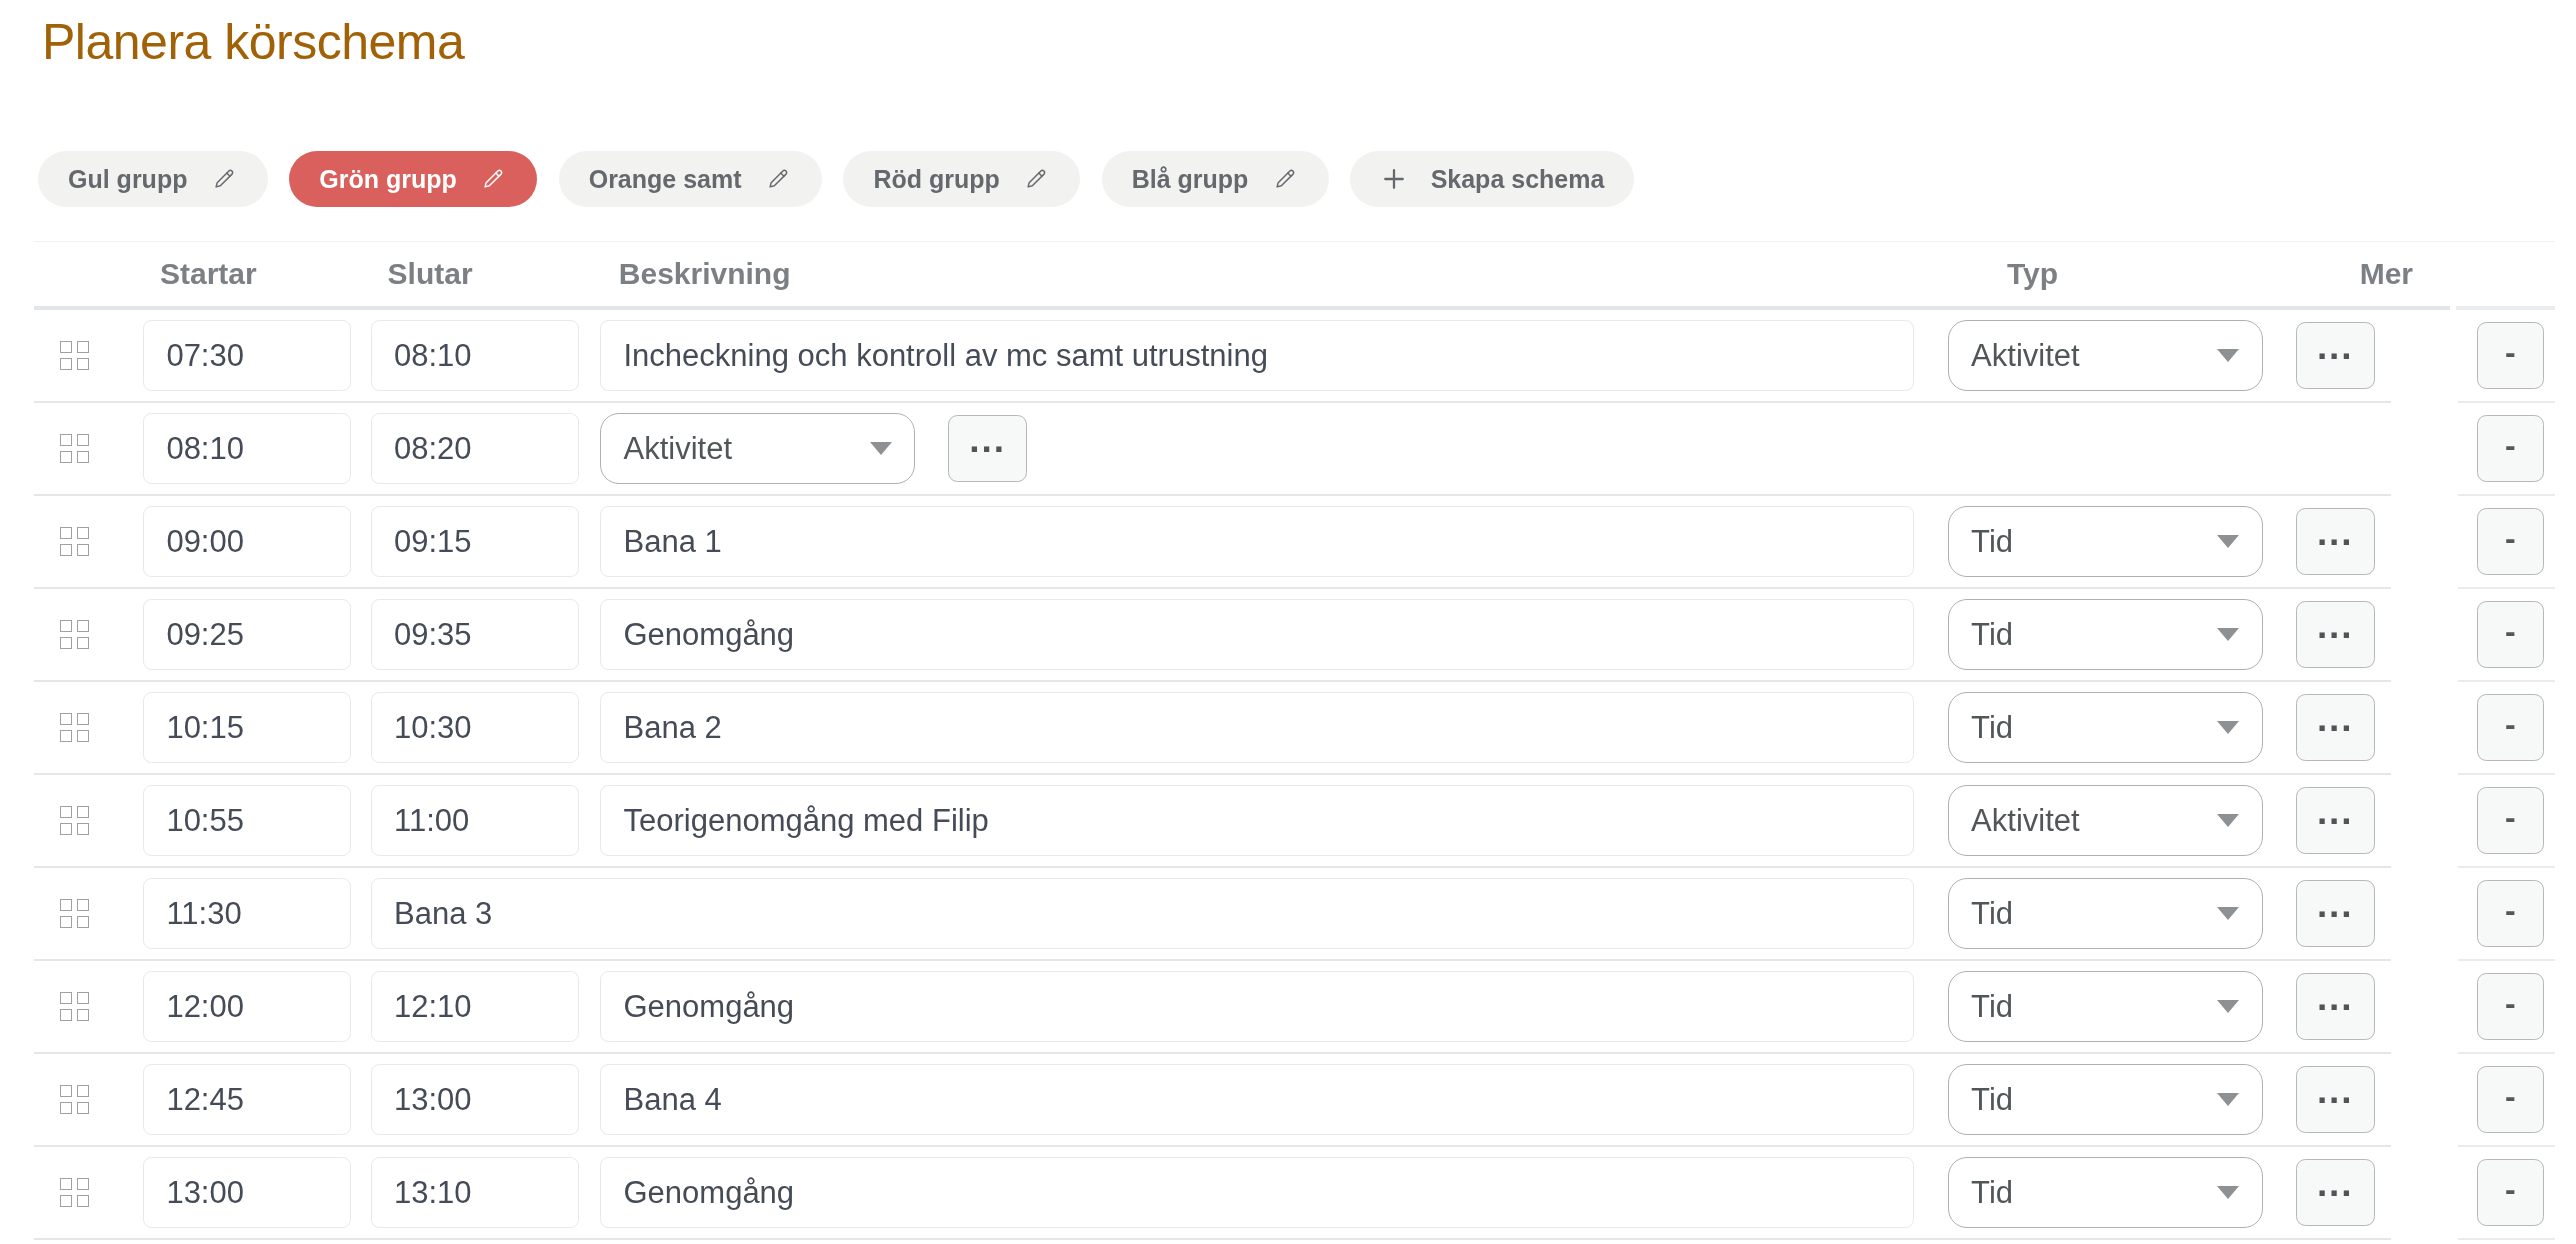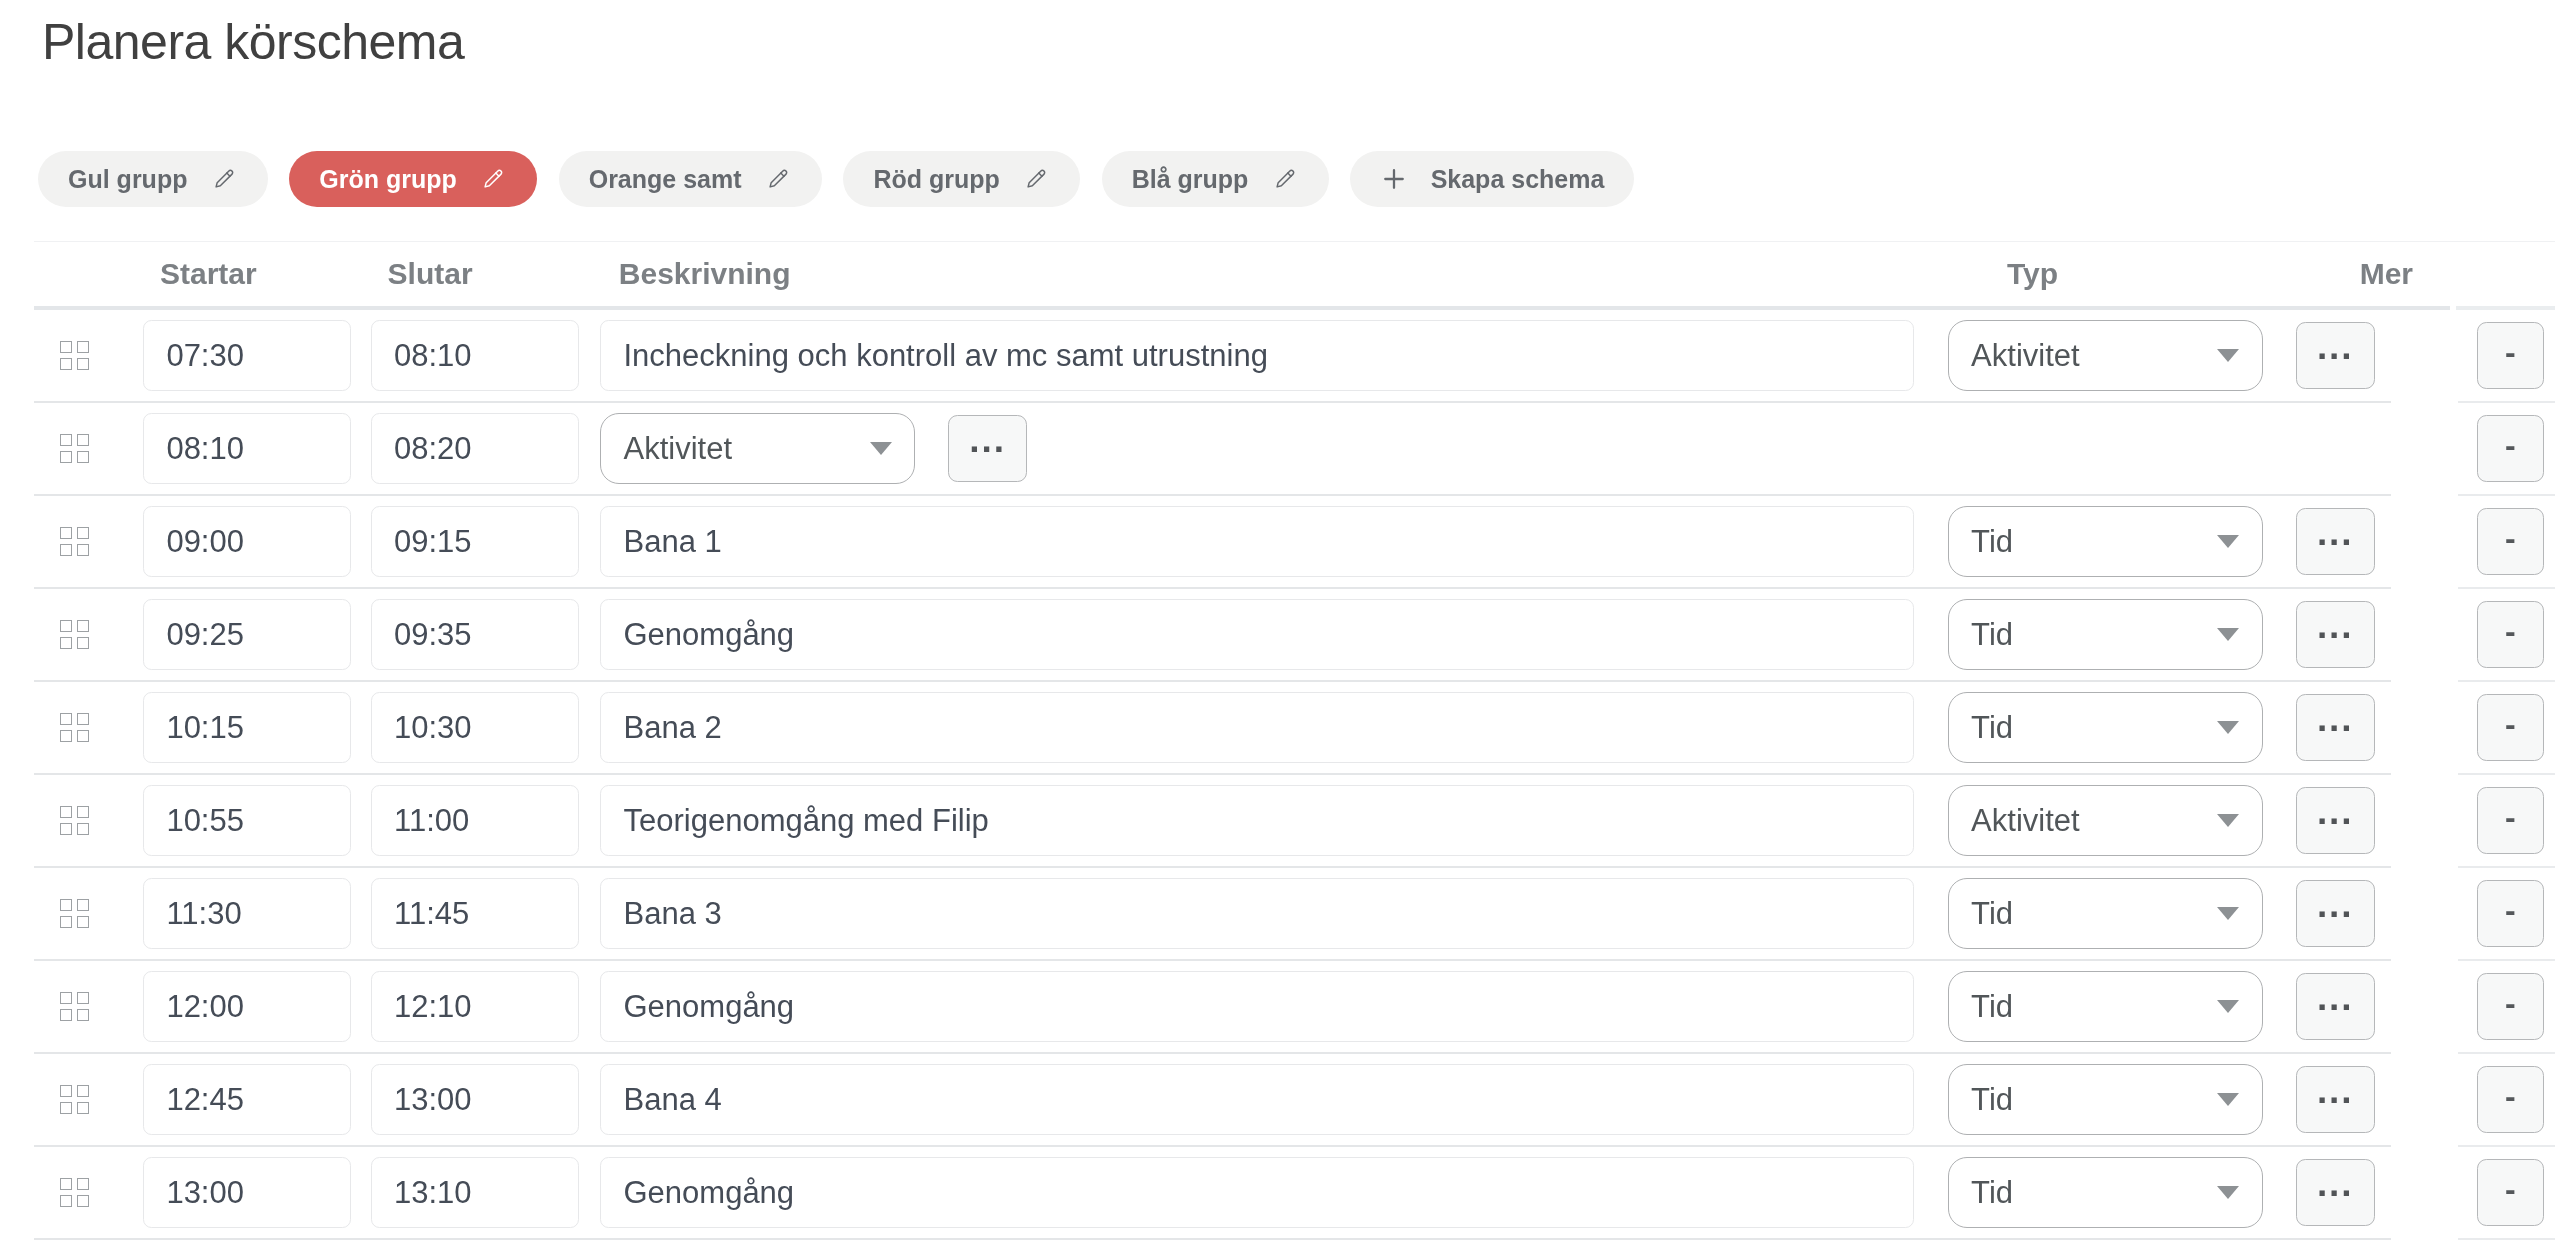--- a/index.html
+++ b/index.html
@@ -2,21 +2,21 @@
 <html style="font-size:15px"><head>
 <meta charset="utf-8">
 <style>
   * { box-sizing: border-box; }
   html,body { margin:0; padding:0; background:#fff; }
   body { font-family:"Liberation Sans","DejaVu Sans",sans-serif; color:#3b4045; }
   .canvas { position:relative; width:2576px; height:1244px; background:#fff; overflow:hidden; }
 
   .page-title {
     margin:15px 0 0 42px; font-size:50px; line-height:54px;
-    font-weight:300; color:#404040; letter-spacing:-0.5px;
+    font-weight:300; color:#a16207; letter-spacing:-0.5px;
   }
 
   
   .tabs { display:flex; align-items:center; gap:21.5px; margin:82px 0 0 38px; height:56px; }
   .tab {
     height:56px; border:none; border-radius:28px; background:#f2f2f1; color:#65696e;
     font-family:inherit; font-size:25px; font-weight:700;
     display:flex; align-items:center; gap:22.4px; padding:0 30px; cursor:pointer; white-space:nowrap;
   }
   .tab.active { background:#d9605c; color:#fff; }
@@ -326,21 +326,20 @@
     <div class="row-main">
       <div class="drag-col">
         <div class="drag-handle">
           <span class="sq"></span>
               <span class="sq"></span>
               <span class="sq"></span>
               <span class="sq"></span>
         </div>
       </div>
       <input class="time-input start" type="text" value="11:30" style="">
-      <input class="time-input end" type="text" value="11:45" style="">
       <input class="desc-input" type="text" value="Bana 3" style="">
       <div class="select">
         <span class="select-value">Tid</span>
         <span class="caret"></span>
       </div>
       <button class="icon-btn more-btn">
         <span class="lbl">...</span>
       </button>
     </div>
     <div class="row-gap"></div>

